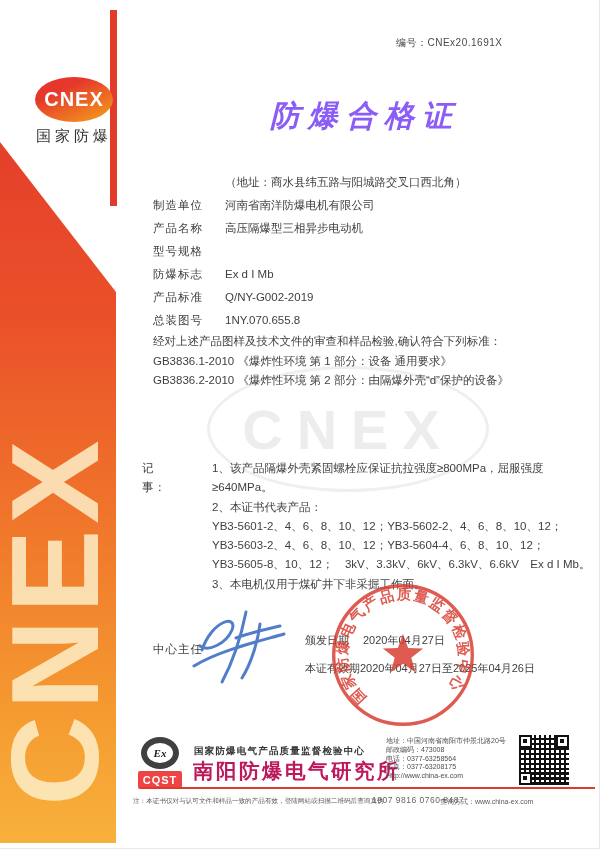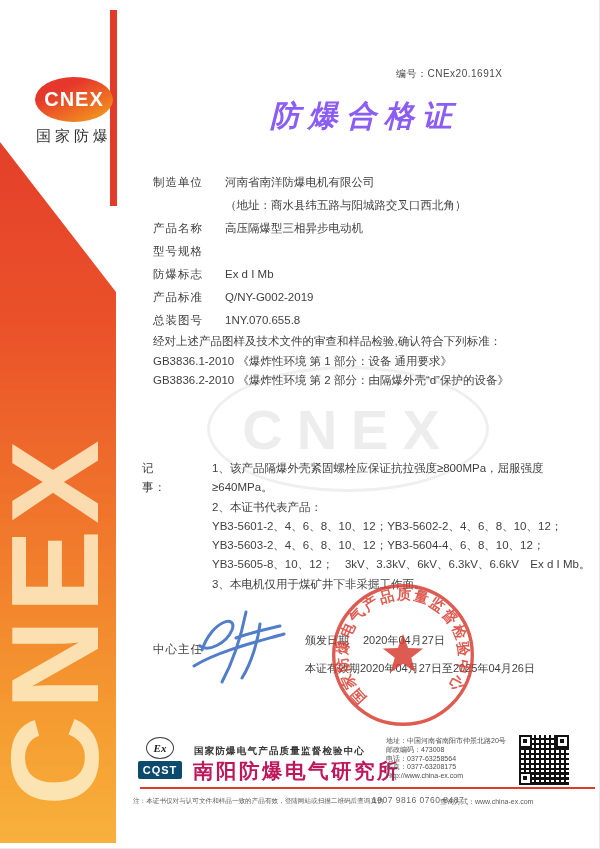--- a/index.html
+++ b/index.html
@@ -34,21 +34,21 @@
     font-size:15px;letter-spacing:4px;color:#333;font-weight:500;white-space:nowrap;
   }
   
   .watermark{
     position:absolute;left:207px;top:366px;width:276px;height:120px;
     border:3px solid #efefef;border-radius:50%;
     display:flex;align-items:center;justify-content:center;z-index:0;
   }
   .watermark span{font-size:56px;font-weight:bold;letter-spacing:14px;color:#ededed;}
   
-  .cert-no{position:absolute;left:396px;top:67px;font-size:10px;color:#4a4a4a;letter-spacing:.5px;z-index:1;}
+  .cert-no{position:absolute;left:396px;top:36px;font-size:10px;color:#4a4a4a;letter-spacing:.5px;z-index:1;}
   .title{
     position:absolute;left:150px;top:96px;width:430px;margin:0;text-align:center;
     font-size:30px;font-weight:bold;letter-spacing:8px;color:#8b5cf6;z-index:1;font-style:italic;
   }
   
   .fields{position:absolute;left:153px;top:176px;width:440px;z-index:1;}
   .frow{display:flex;margin-bottom:9.5px;font-size:11.5px;line-height:13.5px;}
   .frow .lbl{width:72px;flex:0 0 72px;letter-spacing:1px;}
   .frow .val{flex:1;}
   
@@ -61,26 +61,26 @@
   .director{position:absolute;left:153px;top:642px;font-size:11.5px;letter-spacing:1px;z-index:1;}
   .sig{position:absolute;left:188px;top:600px;z-index:2;}
   .issue-label{position:absolute;left:305px;top:633px;font-size:11px;z-index:1;}
   .issue-date{position:absolute;left:363px;top:633px;font-size:11px;z-index:1;}
   .valid-label{position:absolute;left:305px;top:661px;font-size:11px;z-index:1;}
   .valid-range{position:absolute;left:360px;top:661px;font-size:11px;z-index:1;}
   .stamp{position:absolute;left:326px;top:578px;opacity:.82;z-index:3;}
   
   .ex-badge{position:absolute;left:138px;top:737px;width:44px;text-align:center;z-index:1;}
   .ex-circle{
-    width:26px;height:20px;border:1px solid #404040;border-radius:50%;margin:0 auto 2px auto;
+    width:26px;height:20px;border:6px solid #404040;border-radius:50%;margin:0 auto 2px auto;
     display:flex;align-items:center;justify-content:center;
     font-family:"Liberation Serif",serif;font-style:italic;font-weight:bold;font-size:11px;color:#1d1d1d;
   }
   .cqst-box{
-    width:44px;height:18px;background:#0c4a6e;color:#fff;font-weight:bold;font-size:11px;
+    width:44px;height:18px;background:#ef4444;color:#fff;font-weight:bold;font-size:11px;
     letter-spacing:1px;display:flex;align-items:center;justify-content:center;border-radius:2px;
   }
   .center-name{position:absolute;left:194px;top:745px;font-size:9.5px;font-weight:600;letter-spacing:1.2px;color:#333;z-index:1;}
   .institute{position:absolute;left:193px;top:757px;font-size:20.5px;font-weight:bold;letter-spacing:2.5px;color:#be185d;z-index:1;}
   .contact{position:absolute;left:386px;top:737px;font-size:7px;line-height:8.8px;color:#4c4c4c;z-index:1;}
   .qr{position:absolute;left:519px;top:735px;width:50px;height:50px;background:
       repeating-linear-gradient(0deg,#111 0 2.5px,transparent 2.5px 5px),
       repeating-linear-gradient(90deg,#111 0 2.5px,#fff 2.5px 5px);z-index:1;}
   .finder{position:absolute;width:13px;height:13px;background:#fff;border:2.5px solid #111;box-sizing:border-box;}
   .finder i{position:absolute;left:2px;top:2px;width:4px;height:4px;background:#111;}
@@ -106,26 +106,26 @@
 
   <div class="watermark">
     <span>CNEX</span>
   </div>
 
   <div class="cert-no">编号：CNEx20.1691X</div>
   <h1 class="title">防爆合格证</h1>
 
   <div class="fields">
     <div class="frow">
+      <span class="lbl"></span>
+      <span class="val">（地址：商水县纬五路与阳城路交叉口西北角）</span>
+    </div>
+    <div class="frow">
       <span class="lbl">制造单位</span>
       <span class="val">河南省南洋防爆电机有限公司</span>
-    </div>
-    <div class="frow">
-      <span class="lbl"></span>
-      <span class="val">（地址：商水县纬五路与阳城路交叉口西北角）</span>
     </div>
     <div class="frow">
       <span class="lbl">产品名称</span>
       <span class="val">高压隔爆型三相异步电动机</span>
     </div>
     <div class="frow">
       <span class="lbl">型号规格</span>
     </div>
     <div class="frow">
       <span class="lbl">防爆标志</span>

